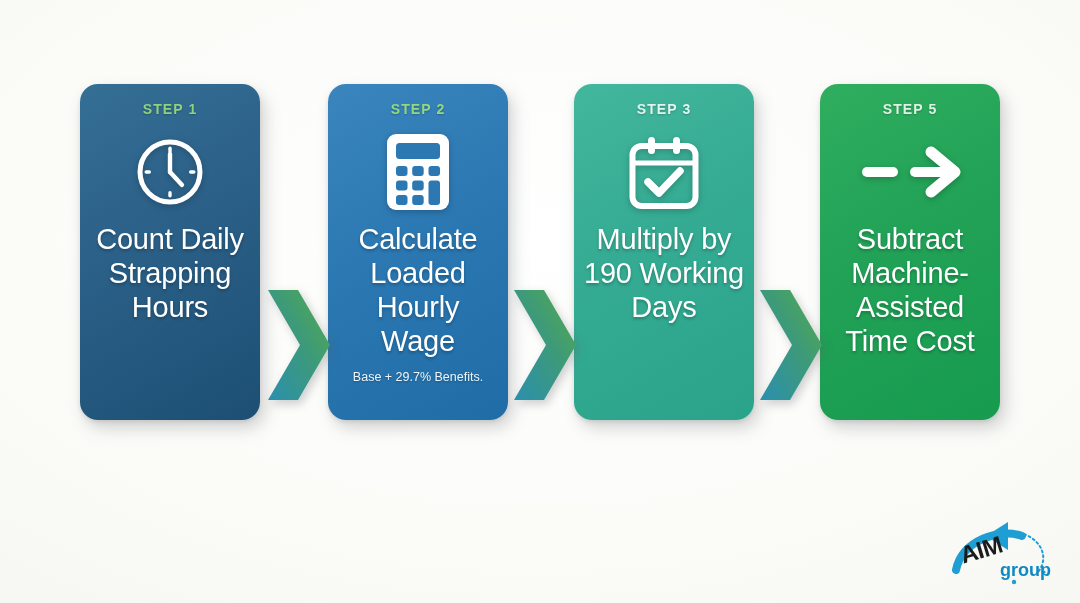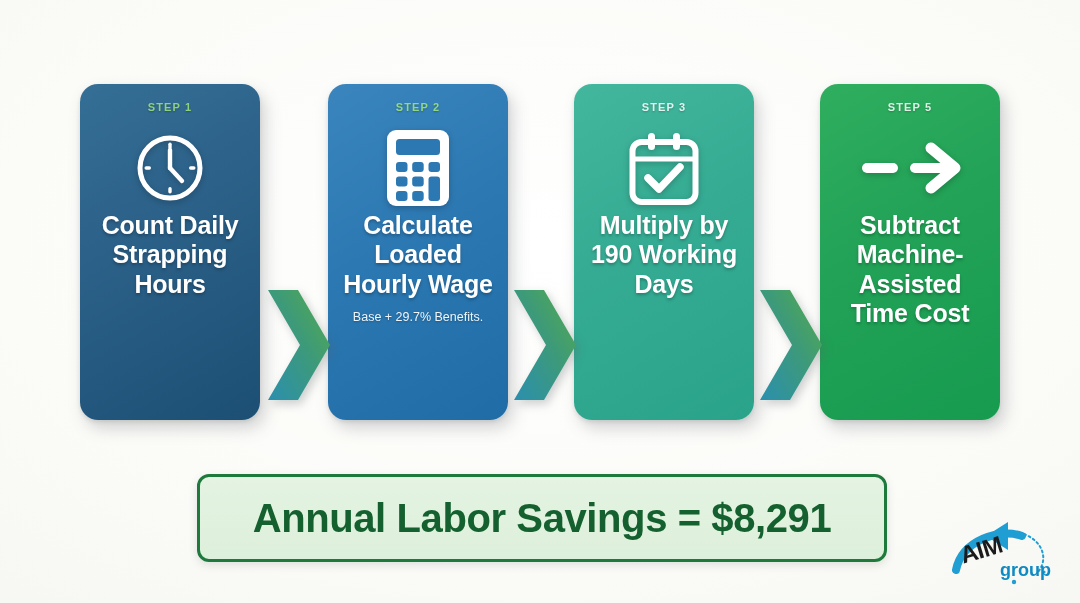--- a/index.html
+++ b/index.html
@@ -39,47 +39,47 @@
     align-items: center;
     overflow: hidden;
   }
   .card-1 { left: 80px;  background: linear-gradient(150deg, #356f95 0%, #2c6189 40%, #1c4f73 100%); }
   .card-2 { left: 328px; background: linear-gradient(150deg, #3a85bd 0%, #2c78b2 45%, #1f6ca6 100%); }
   .card-3 { left: 574px; background: linear-gradient(150deg, #43b79d 0%, #35ab93 45%, #2aa38b 100%); }
   .card-4 { left: 820px; background: linear-gradient(150deg, #2fae5f 0%, #22a257 45%, #169b4f 100%); }
 
   .step-label {
     margin-top: 17px;
-    font-size: 11px;
+    font-size: 14px;
     font-weight: bold;
     letter-spacing: 1.1px;
     text-shadow: 0 1px 2px rgba(0,0,0,0.22);
   }
   .step-label.green  { color: #8ed17e; }
   .step-label.lgreen { color: #93d880; }
   .step-label.white  { color: #e2f4ef; }
   .step-label.white4 { color: #dff3e5; }
 
   .icon-wrap {
     height: 86px;
     margin-top: 12px;
     display: flex;
     align-items: center;
     justify-content: center;
     filter: drop-shadow(0 2px 3px rgba(0,0,0,0.22));
   }
   .icon-wrap svg { display: block; }
 
   .card-title {
-    margin-top: 0;
+    margin-top: 8px;
     padding: 0 8px;
     text-align: center;
     color: #ffffff;
-    font-size: 25px;
-    font-weight: bold;
+    font-size: 29px;
+    font-weight: normal;
     line-height: 1.17;
     letter-spacing: -0.2px;
     text-shadow: 0 2px 3px rgba(0,0,0,0.25);
   }
   .card-sub {
     margin-top: 11px;
     padding: 0 6px;
     color: #eef6fb;
     font-size: 12.5px;
     font-weight: normal;
@@ -245,23 +245,20 @@
             <stop offset="55%" stop-color="#3d9a79"></stop>
             <stop offset="100%" stop-color="#55ab4b"></stop>
           </linearGradient>
         </defs>
         <polygon points="0,0 30,0 62,55 30,110 0,110 32,55" fill="url(#cg3)"></polygon>
       </svg>
     </div>
 
   </div>
 
-  <div class="banner">
-    <div class="banner-text">Annual Labor Savings = $8,291</div>
-  </div>
 
   <div class="logo">
     <svg class="logo-arc" width="114" height="70" viewBox="0 0 114 70">
       <path d="M4 50 C 10 20, 48 8, 70 16" fill="none" stroke="#1f9ed4" stroke-width="8" stroke-linecap="round"></path>
       <path d="M72 14 C 92 22, 96 40, 86 52" fill="none" stroke="#1f9ed4" stroke-width="2" stroke-dasharray="2 3" stroke-linecap="round"></path>
       <polygon points="56,2 56,30 34,16" fill="#1f9ed4"></polygon>
       <circle cx="62" cy="62" r="2.2" fill="#1f9ed4"></circle>
       <circle cx="92" cy="52" r="1.6" fill="#1f9ed4"></circle>
     </svg>
     <div class="logo-aim">AIM</div>

